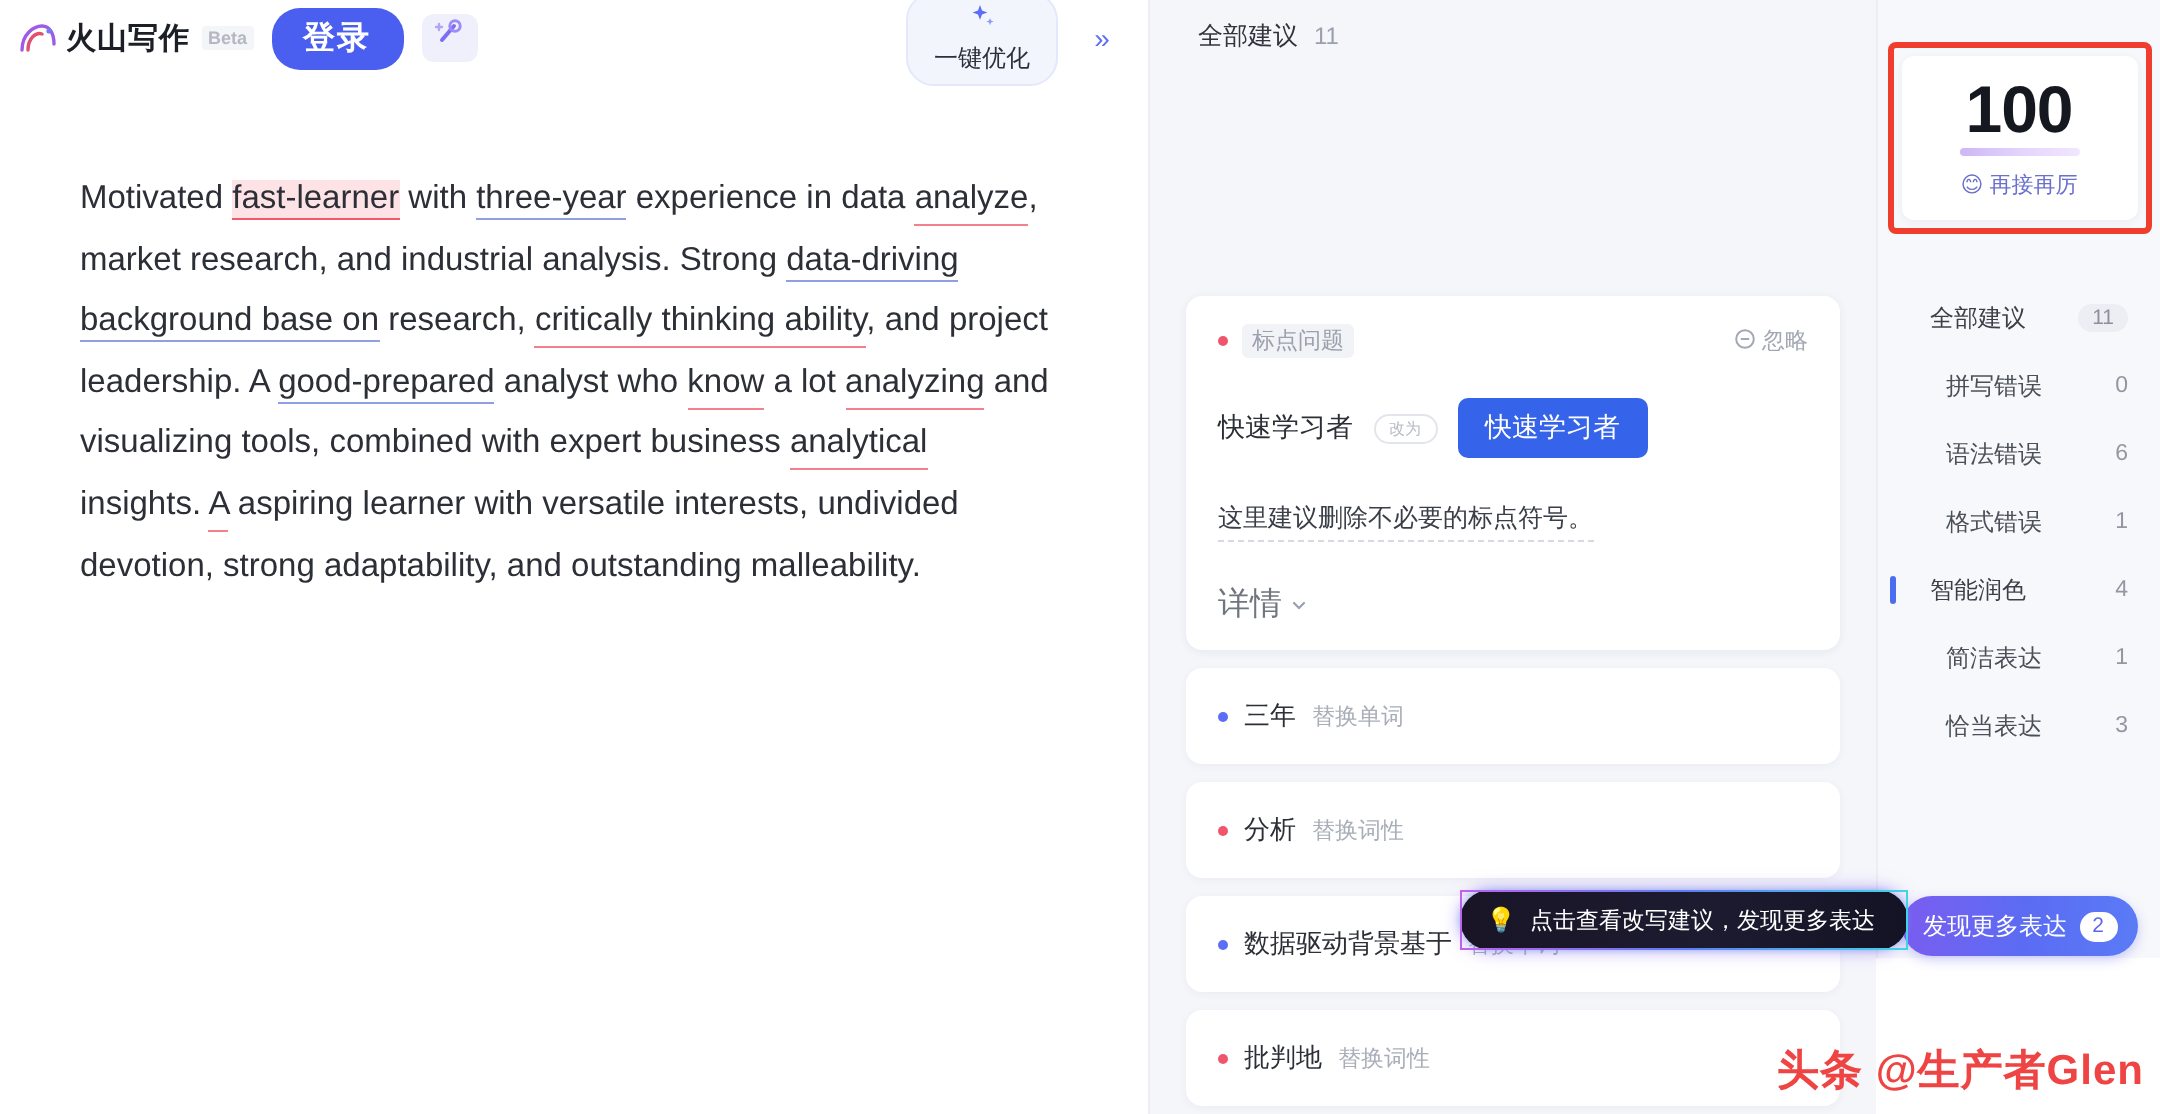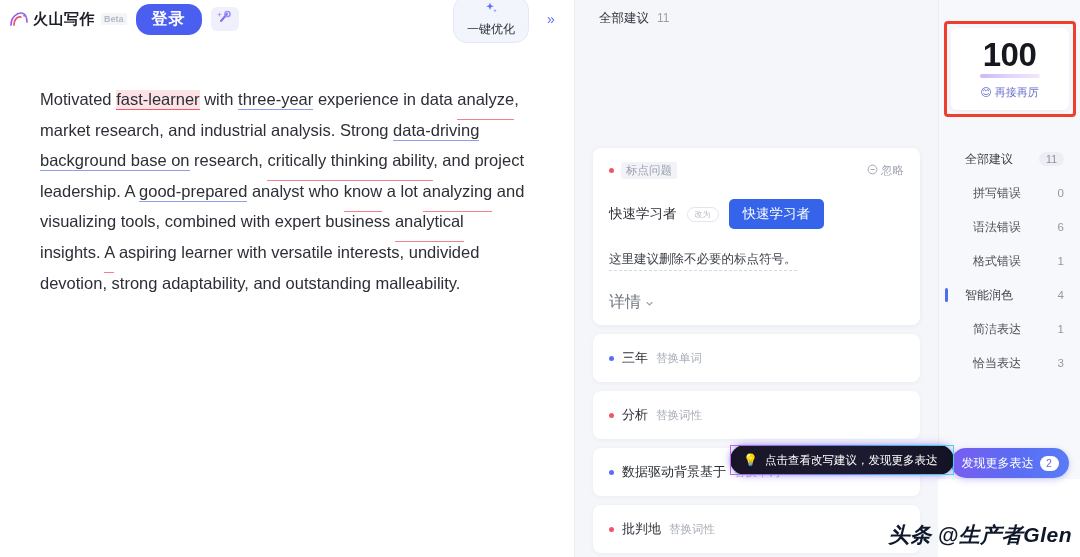--- a/index.html
+++ b/index.html
@@ -68,21 +68,21 @@
   }
   .doc-title { margin-bottom: 57px; }
   .doc-para { }
   .u-red {
     background: #fde3e6;
     border-bottom: 1.6px solid #f05a6a;
     padding-bottom: 1px;
   }
   .u-red-plain {
     border-bottom: 1.6px solid #f4808e;
-    padding-bottom: 11px;
+    padding-bottom: 4px;
     margin-top: 40px;
   }
   .u-blue {
     border-bottom: 1.6px solid #8f9fe6;
     padding-bottom: 1px;
   }
 
   
   .sugg-pane {
     position: relative;
@@ -226,22 +226,22 @@
     box-shadow: 0 2px 6px rgba(90,90,240,.3);
   }
   .discover-btn .badge {
     background: #fff; color: #6268e8; border-radius: 8px;
     font-size: 10.5px; padding: 0 6px; line-height: 15px; min-width: 19px;
     text-align: center;
   }
 
   .watermark {
     position: absolute; right: 8px; bottom: 8px;
-    font-size: 21px; font-weight: bold; color: #0f172a;
-    letter-spacing: .5px; z-index: 60; white-space: nowrap; font-style: italic;
+    font-size: 21px; font-weight: bold; color: #ef4444;
+    letter-spacing: .5px; z-index: 60; white-space: nowrap;
   }
 </style>
 </head>
 <body>
 
 <div id="app">
 
   <div class="editor-pane">
 
     <div class="editor-header">

